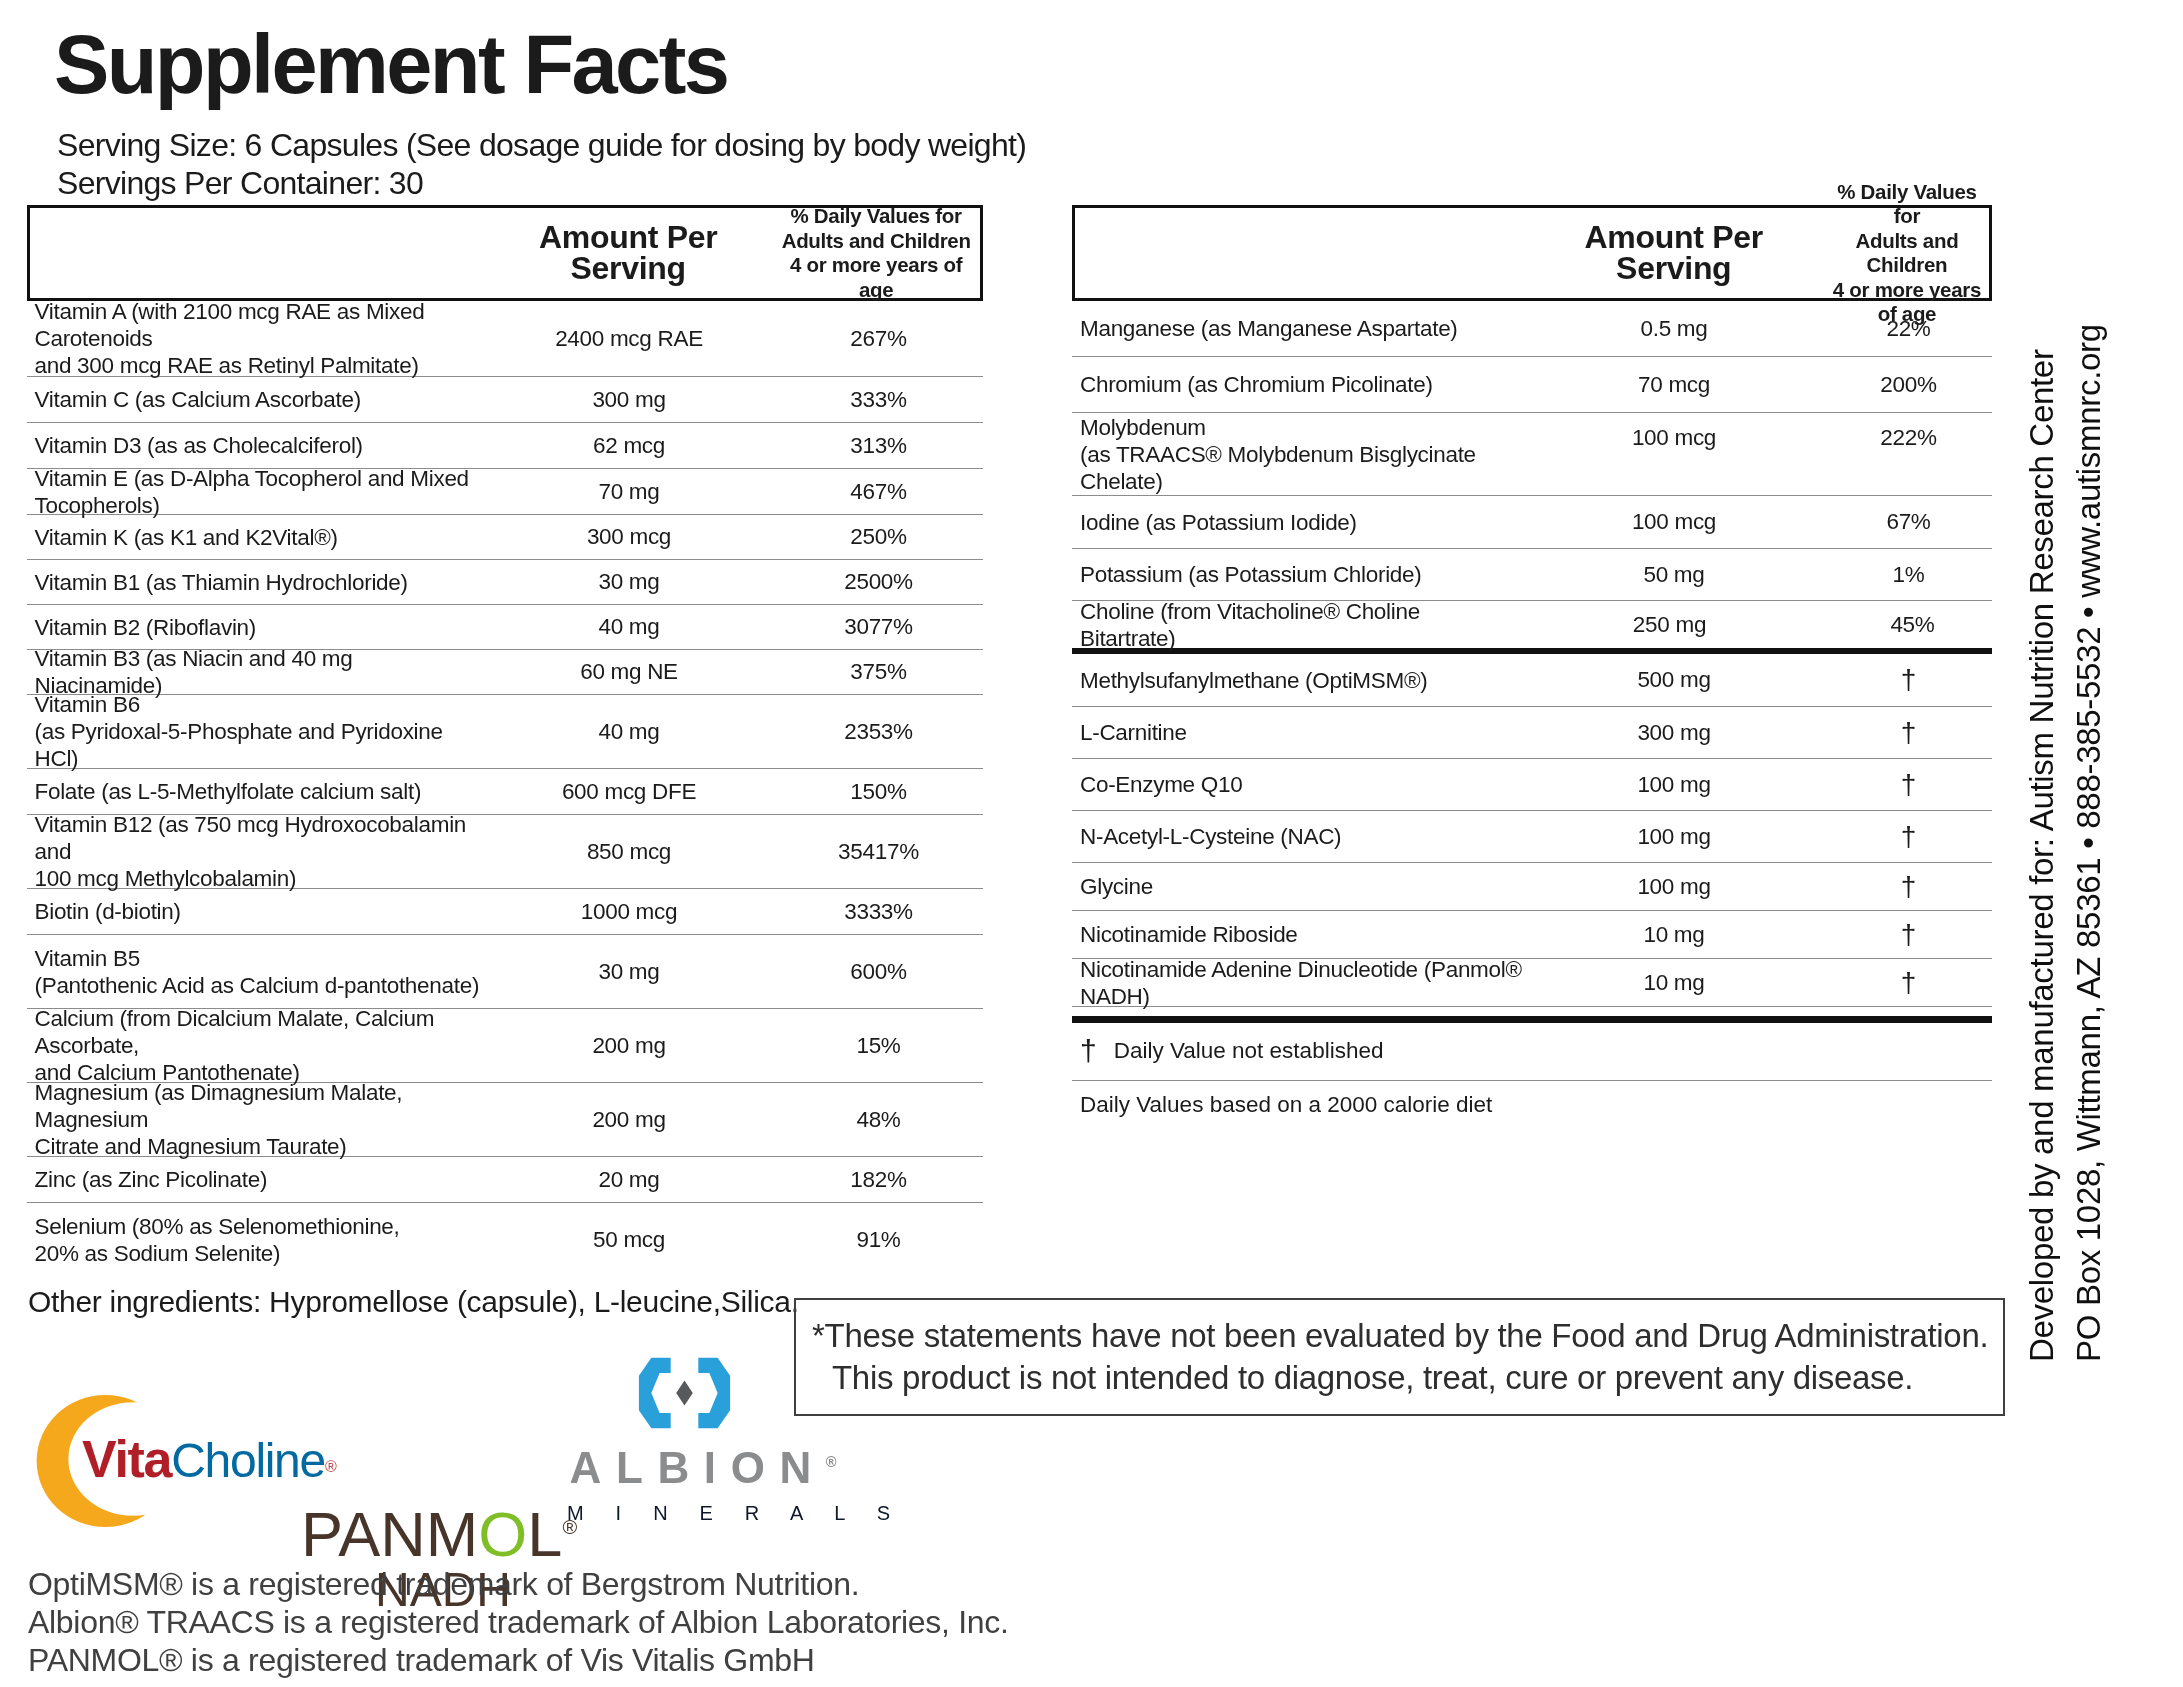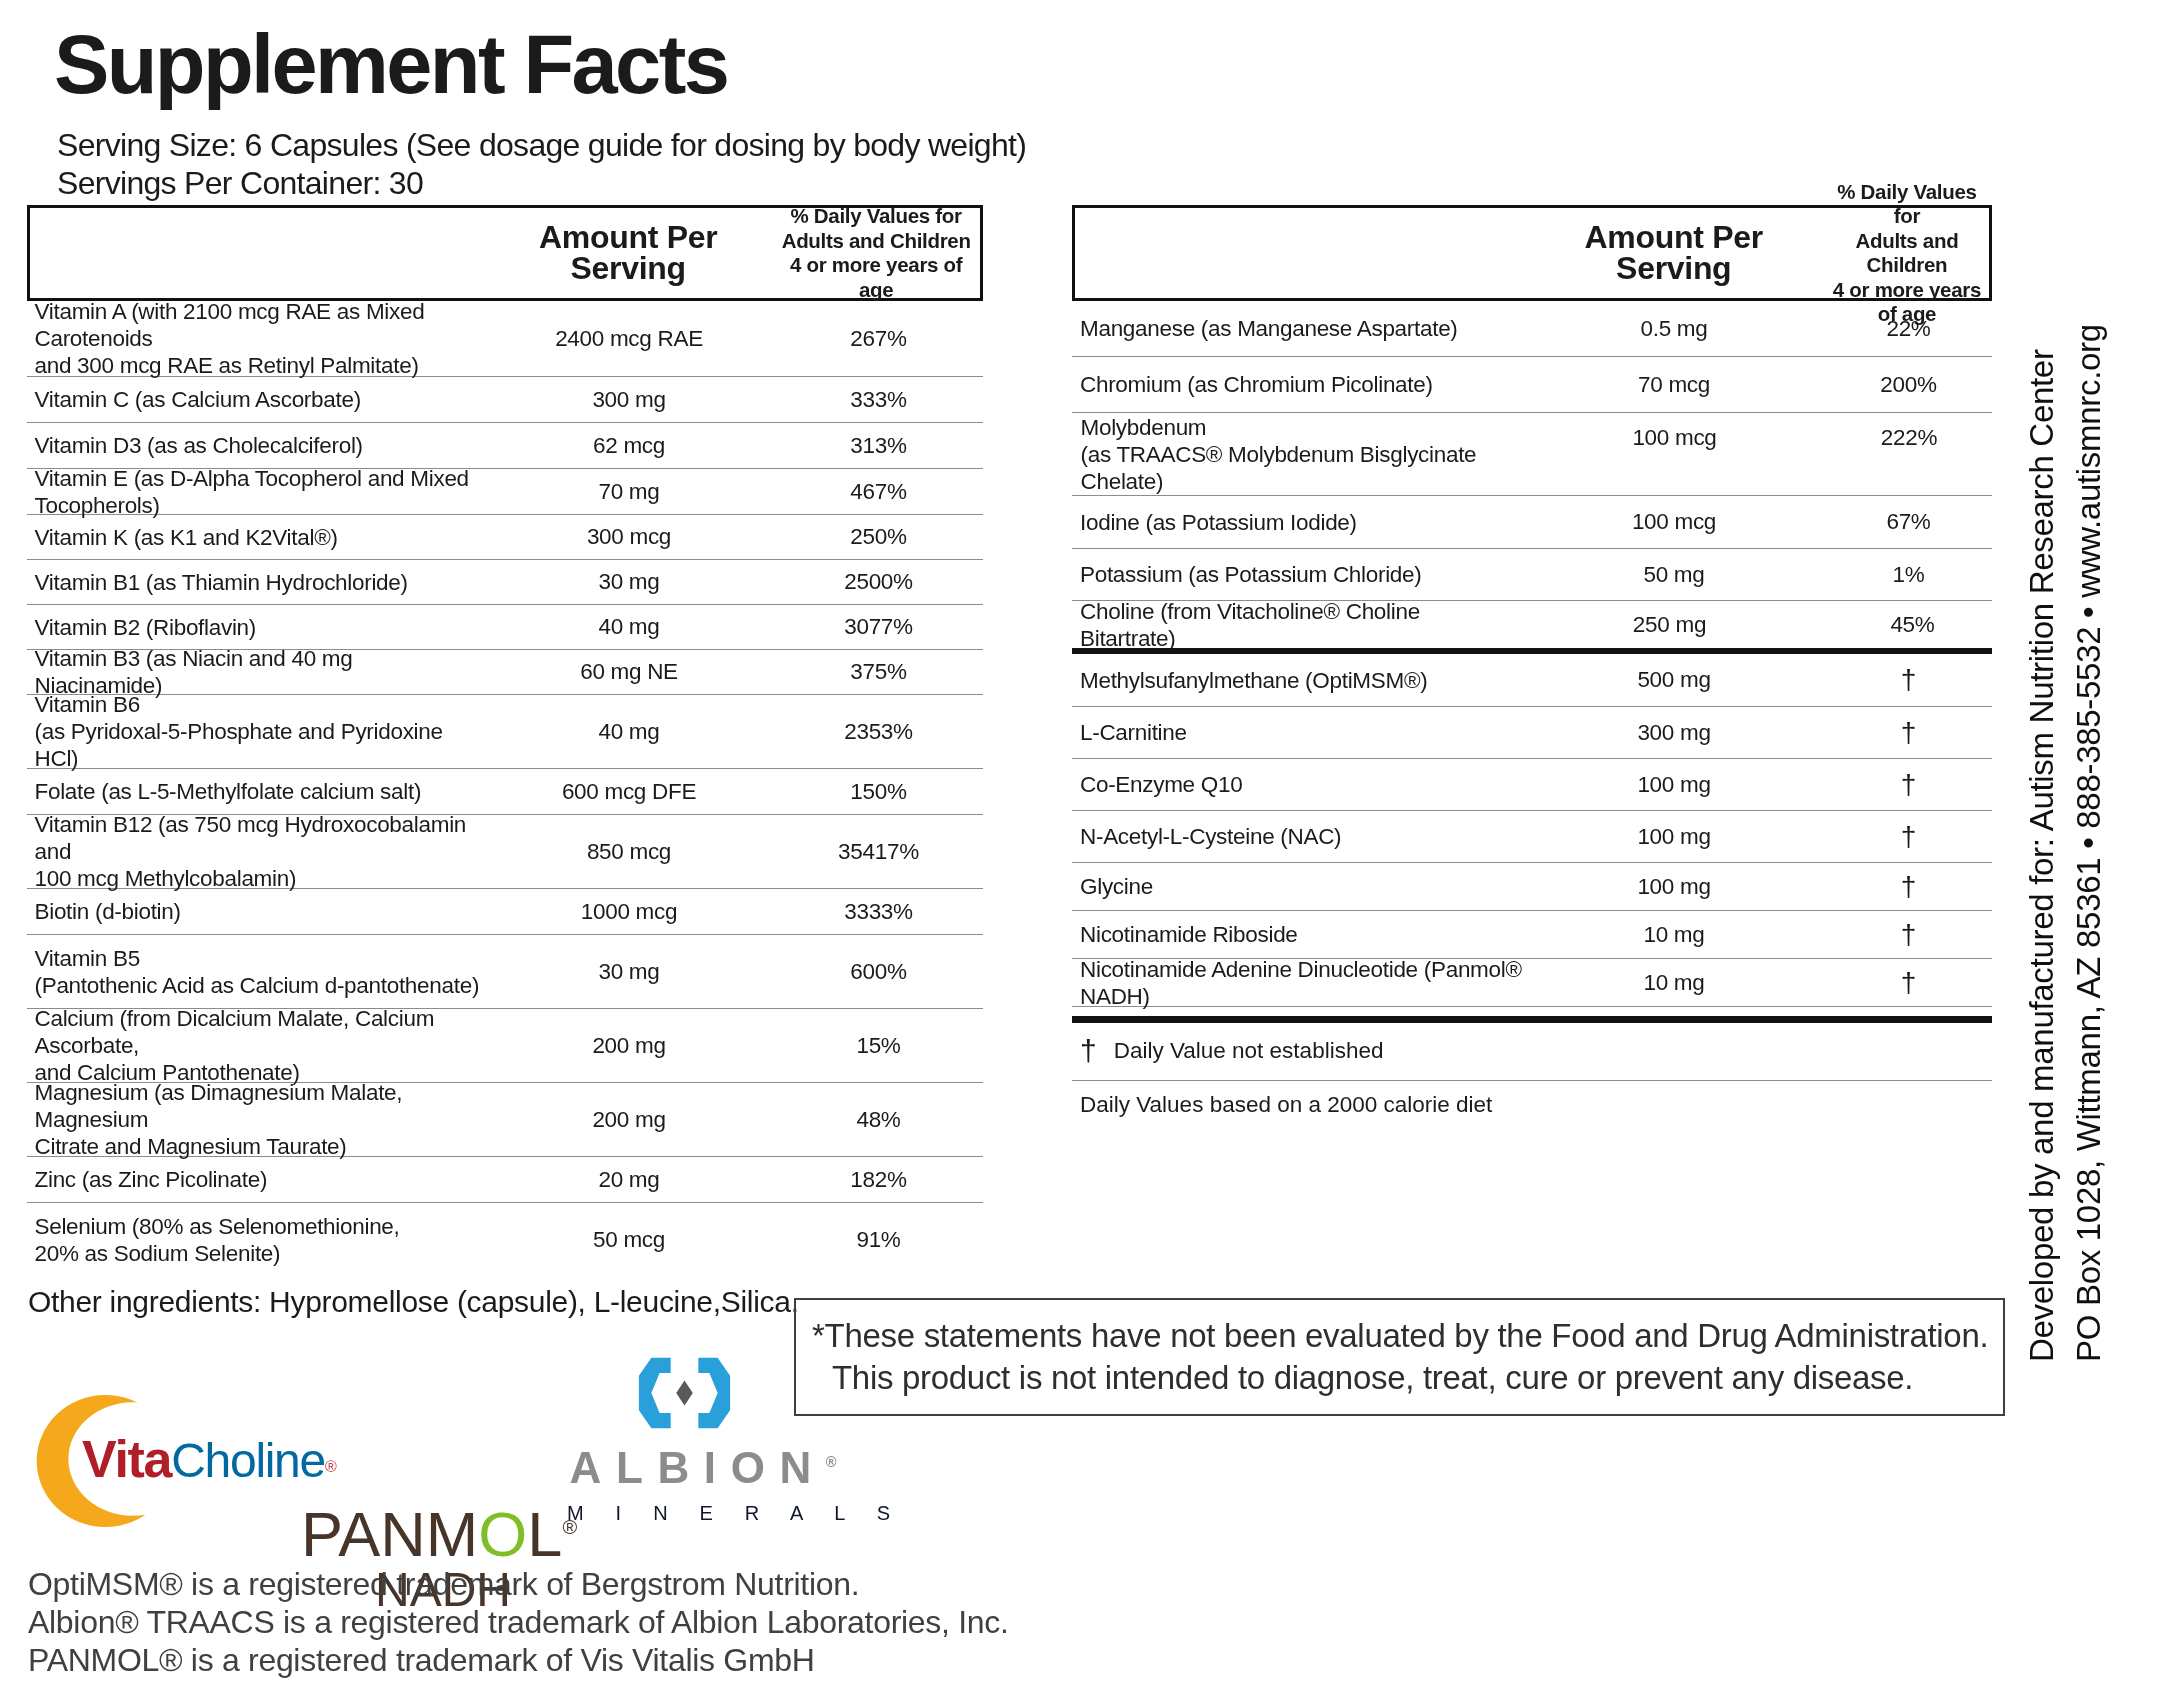--- a/index.html
+++ b/index.html
@@ -16,21 +16,21 @@
 
   .thead{box-sizing:border-box;height:96px;border:3.3px solid #111;display:flex;align-items:center;}
   .trow{display:flex;border-bottom:1.3px solid #8c8c8c;box-sizing:border-box;align-items:stretch;}
   .cname{display:flex;align-items:center;white-space:pre-line;font-size:22.5px;line-height:27px;letter-spacing:-0.3px;padding-left:8px;box-sizing:border-box;}
   .camt,.cdv{display:flex;align-items:center;justify-content:center;text-align:center;font-size:22.5px;letter-spacing:-0.3px;box-sizing:border-box;}
   .left .cname{width:457px;}  .left .camt{width:291px;}  .left .cdv{width:208px;}
   .right .cname{width:450px;} .right .camt{width:304px;} .right .cdv{width:165px;}
   .hd-amt{font-size:32px;font-weight:700;line-height:31px;white-space:pre-line;}
   .hd-dv{font-size:20.5px;font-weight:700;line-height:24.5px;white-space:pre-line;}
   .h70{height:46px;} .h68{height:45px;} .h72{height:48px;} .h78{height:52px;} .h80{height:53px;}
-  .h85{height:56px;} .h110{height:73px;} .h112{height:74px;} .h115{height:76px;} .h125{height:83px;justify-content:center;}
+  .h85{height:56px;} .h110{height:73px;} .h112{height:74px;} .h115{height:76px;} .h125{height:83px;}
   .nb{border-bottom:none;}
   .thickb{border-bottom:6.6px solid #111;gap:17px;}
   .dagger{font-size:28px;font-weight:400;}
   .rule-thick{height:6.6px;background:#111;margin-top:9.3px;}
   .dagger-note{display:flex;align-items:center;height:57px;border-bottom:1.3px solid #8c8c8c;font-size:22.5px;}
   .dagger-note .dsym{font-size:30px;margin:0 17px 0 8px;}
   .calorie-note{display:flex;align-items:center;height:49px;font-size:22.5px;padding-left:8px;}
 
   .other-ing{position:absolute;left:28px;top:1285px;font-size:30px;letter-spacing:-0.3px;white-space:nowrap;}
 

